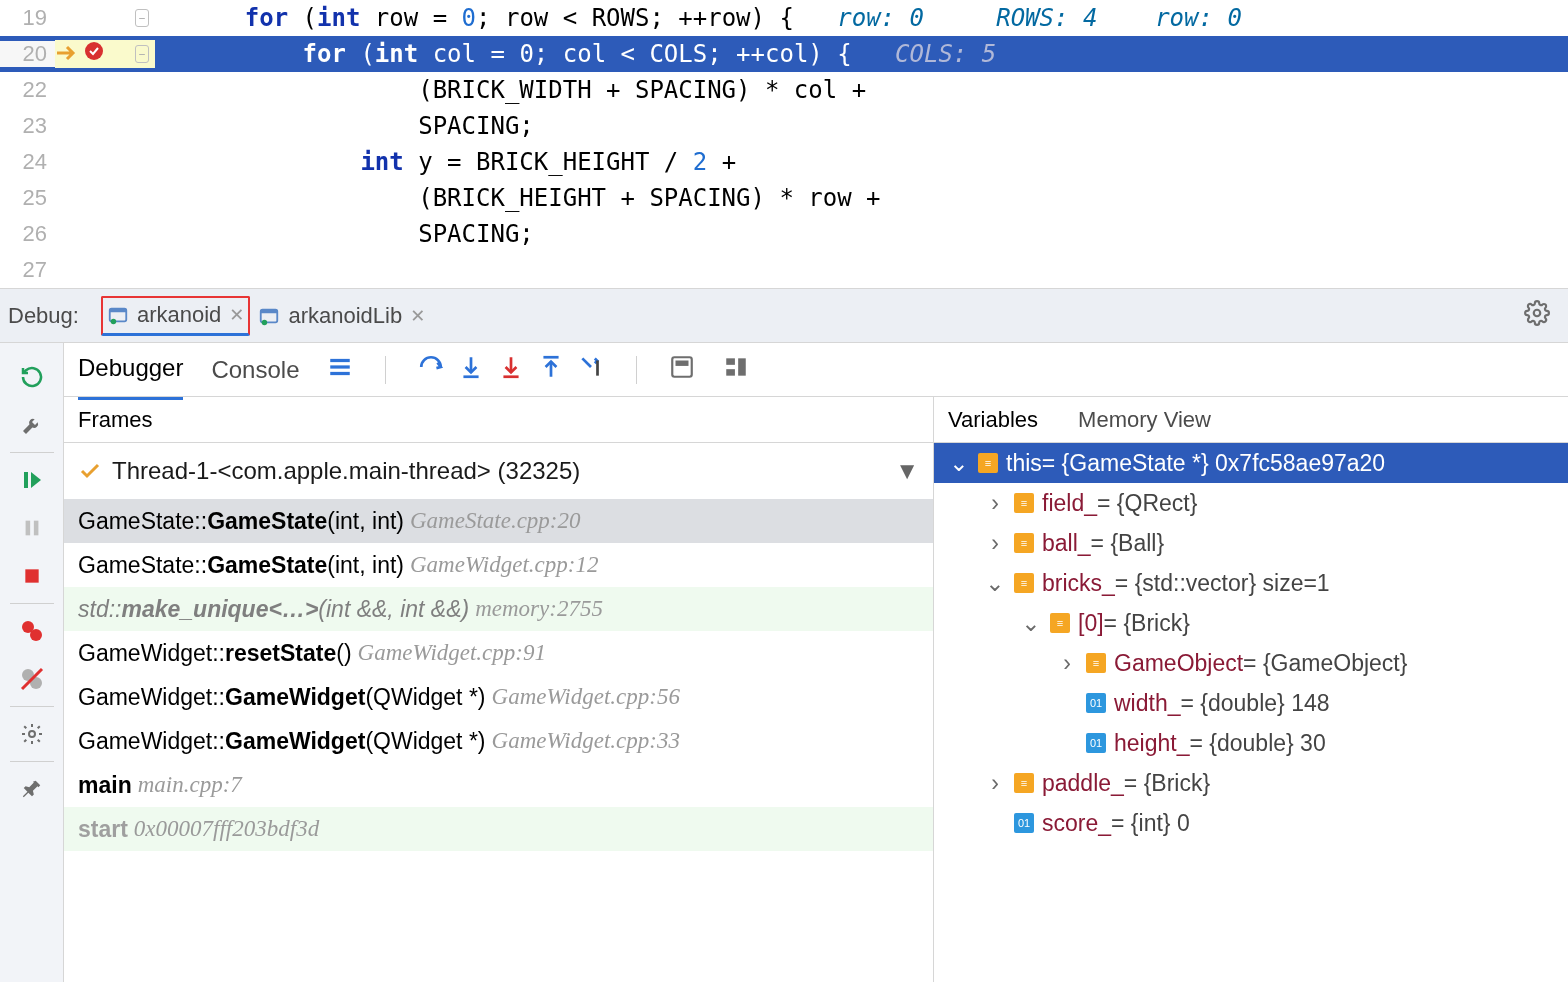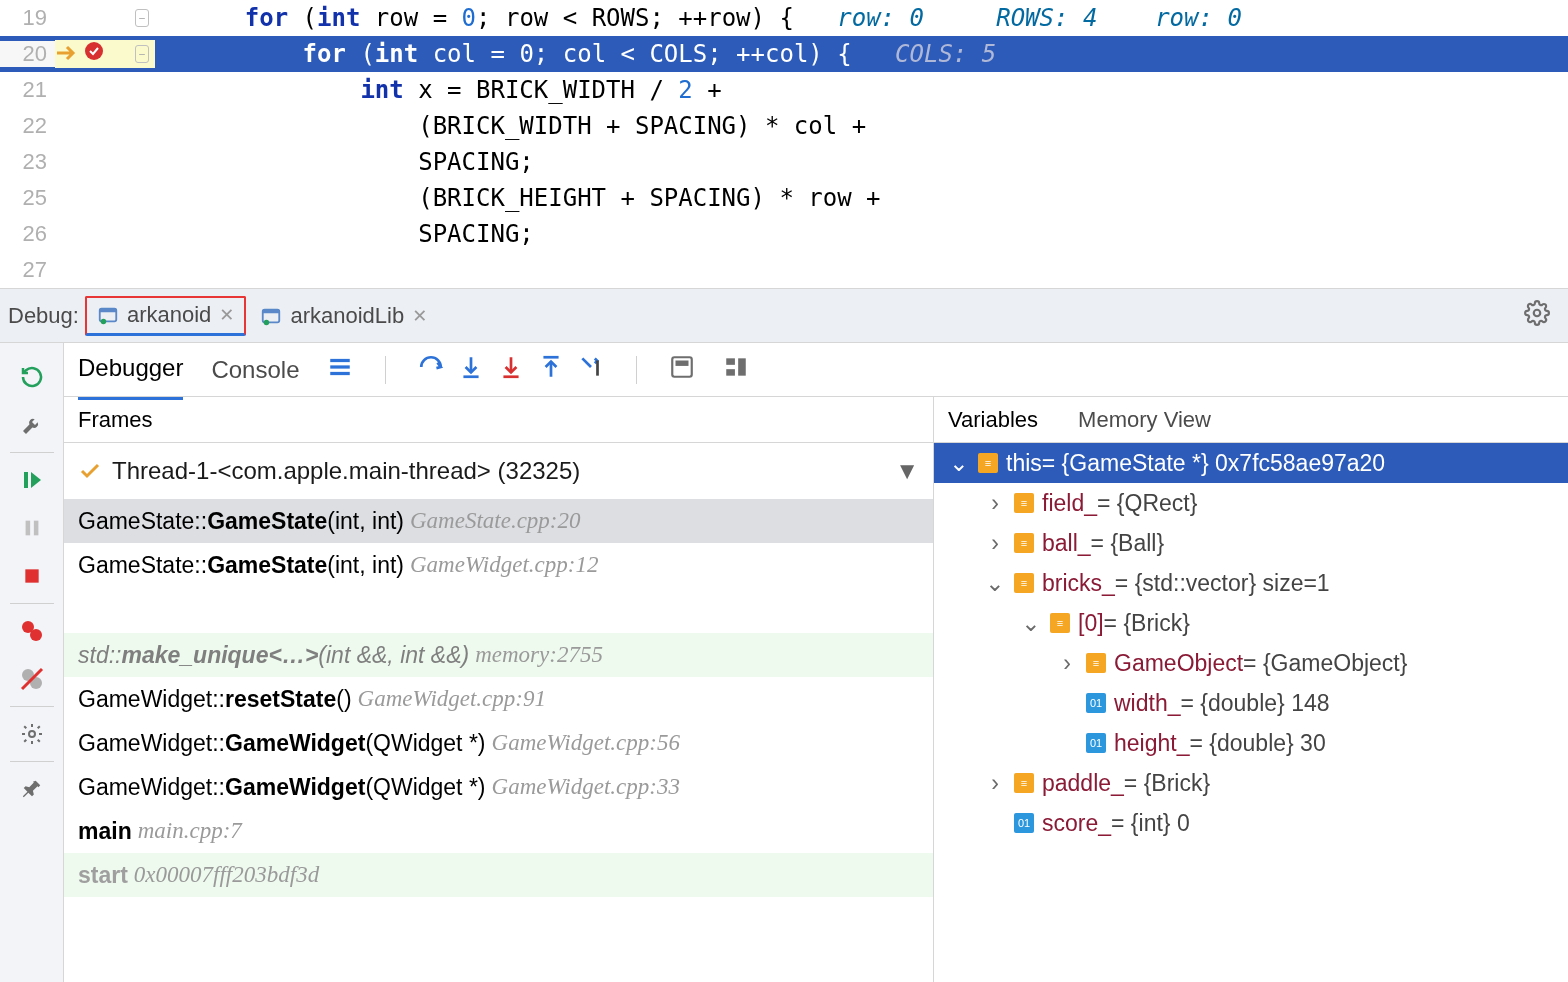--- a/index.html
+++ b/index.html
@@ -18,22 +18,22 @@
 .code-line.hl .gutter { background:#f7f7f7; }
 .code-line.hl .marks { background:#fafacc; }
 .tok-kw { color:#1232ac; font-weight:600; }
 .tok-num { color:#1f6dd0; }
 .hl .tok-kw, .hl .tok-num { color:#fff; }
 .inlay { color:#0369a1; font-style:italic; }
 .inlay-hl { color:#b0b8d8; font-style:italic; }
 
 
 .debug-header { height:55px; background:#eceff4; border-top:1px solid #d6d6d6; border-bottom:1px solid #d6d6d6; display:flex; align-items:center; padding-left:8px; font-size:22px; color:#4a4a4a; }
-.debug-label { margin-right:4px; }
-.dbg-tab { display:flex; align-items:center; gap:8px; padding:0 10px; height:40px; margin:0 2px; font-size:22px; }
+.debug-label { margin-right:20px; }
+.dbg-tab { display:flex; align-items:center; gap:8px; padding:0 4px; height:40px; margin:0 2px; font-size:22px; }
 .dbg-tab svg { width:22px; height:22px; }
 .dbg-tab .x { color:#999; font-size:18px; }
 .dbg-tab.active { border:2px solid #e83535; border-radius:2px; border-bottom:3px solid #2d72d8; }
 .gear { margin-left:auto; margin-right:18px; color:#6e6e6e; }
 
 
 .debug-body { flex:1; display:flex; }
 .left-strip { width:64px; background:#f2f4f8; border-right:1px solid #d6d6d6; display:flex; flex-direction:column; align-items:center; padding-top:10px; gap:0; }
 .left-strip .ib { width:40px; height:48px; display:flex; align-items:center; justify-content:center; font-size:24px; }
 .left-strip .sep { width:44px; height:1px; background:#d0d0d0; margin:3px 0;}
@@ -50,21 +50,21 @@
 .vars-panel { flex:1; display:flex; flex-direction:column; }
 .panel-head { height:46px; display:flex; align-items:center; padding-left:14px; font-size:22px; color:#4b4b4b; border-bottom:1px solid #d6d6d6; gap:40px;}
 .panel-head .pt.active { color:#000; }
 
 .thread-row { height:56px; display:flex; align-items:center; gap:10px; padding:0 14px; font-size:24px; color:#1a1a1a; }
 .thread-row svg { width:24px; height:24px; }
 .thread-row .dd { margin-left:auto; color:#666;}
 
 .frame-row { height:44px; display:flex; align-items:center; padding-left:14px; font-size:23px; font-family:-apple-system,sans-serif; }
 .frame-row.sel { background:#dcdee2; }
-.frame-row.syn { background:#effaef; color:#7f7f7f; font-style:italic;margin-top:46px;}
+.frame-row.syn { background:#effaef; color:#7f7f7f; font-style:italic;}
 .frame-row.last { background:#effaef; color:#9f9f9f;}
 .fr-scope { }
 .fr-name { font-weight:700; }
 .fr-sig { }
 .fr-loc { font-style:italic; color:#9a9a9a; margin-left:6px;font-family:Liberation Serif, serif;}
 
 .var-row { height:40px; display:flex; align-items:center; font-size:23px; padding-left:14px; }
 .var-row.sel { background:#2d5bb9; color:#fff; }
 .vr-indent { display:inline-block; }
 .vr-caret { width:22px; display:inline-flex; justify-content:center; color:#6a6a6a; }
@@ -97,33 +97,33 @@
             </svg></span>
           <span><svg width="22" height="22" viewBox="0 0 22 22">
               <circle cx="11" cy="11" r="9" fill="#d83030"></circle>
               <path d="M7 11l3 3 5-6" stroke="#fff" stroke-width="2" fill="none"></path>
             </svg></span>
           <span class="fold">−</span>
         </div>
         <div class="code">        <span class="tok-kw">for</span> (<span class="tok-kw">int</span> col = <span class="tok-num">0</span>; col &lt; COLS; ++col) {   <span class="inlay-hl">COLS: 5</span></div>
       </div>
       <div class="code-line">
-        <div class="gutter">21</div>
-        <div class="marks"></div>
-        <div class="code">            <span class="tok-kw">int</span> x = BRICK_WIDTH / <span class="tok-num">2</span> +</div>
-      </div>
-      <div class="code-line">
         <div class="gutter">22</div>
         <div class="marks"></div>
         <div class="code">                (BRICK_WIDTH + SPACING) * col +</div>
       </div>
       <div class="code-line">
         <div class="gutter">23</div>
         <div class="marks"></div>
         <div class="code">                SPACING;</div>
+      </div>
+      <div class="code-line">
+        <div class="gutter">24</div>
+        <div class="marks"></div>
+        <div class="code">            <span class="tok-kw">int</span> y = BRICK_HEIGHT / <span class="tok-num">2</span> +</div>
       </div>
       <div class="code-line">
         <div class="gutter">25</div>
         <div class="marks"></div>
         <div class="code">                (BRICK_HEIGHT + SPACING) * row +</div>
       </div>
       <div class="code-line">
         <div class="gutter">26</div>
         <div class="marks"></div>
         <div class="code">                SPACING;</div>

